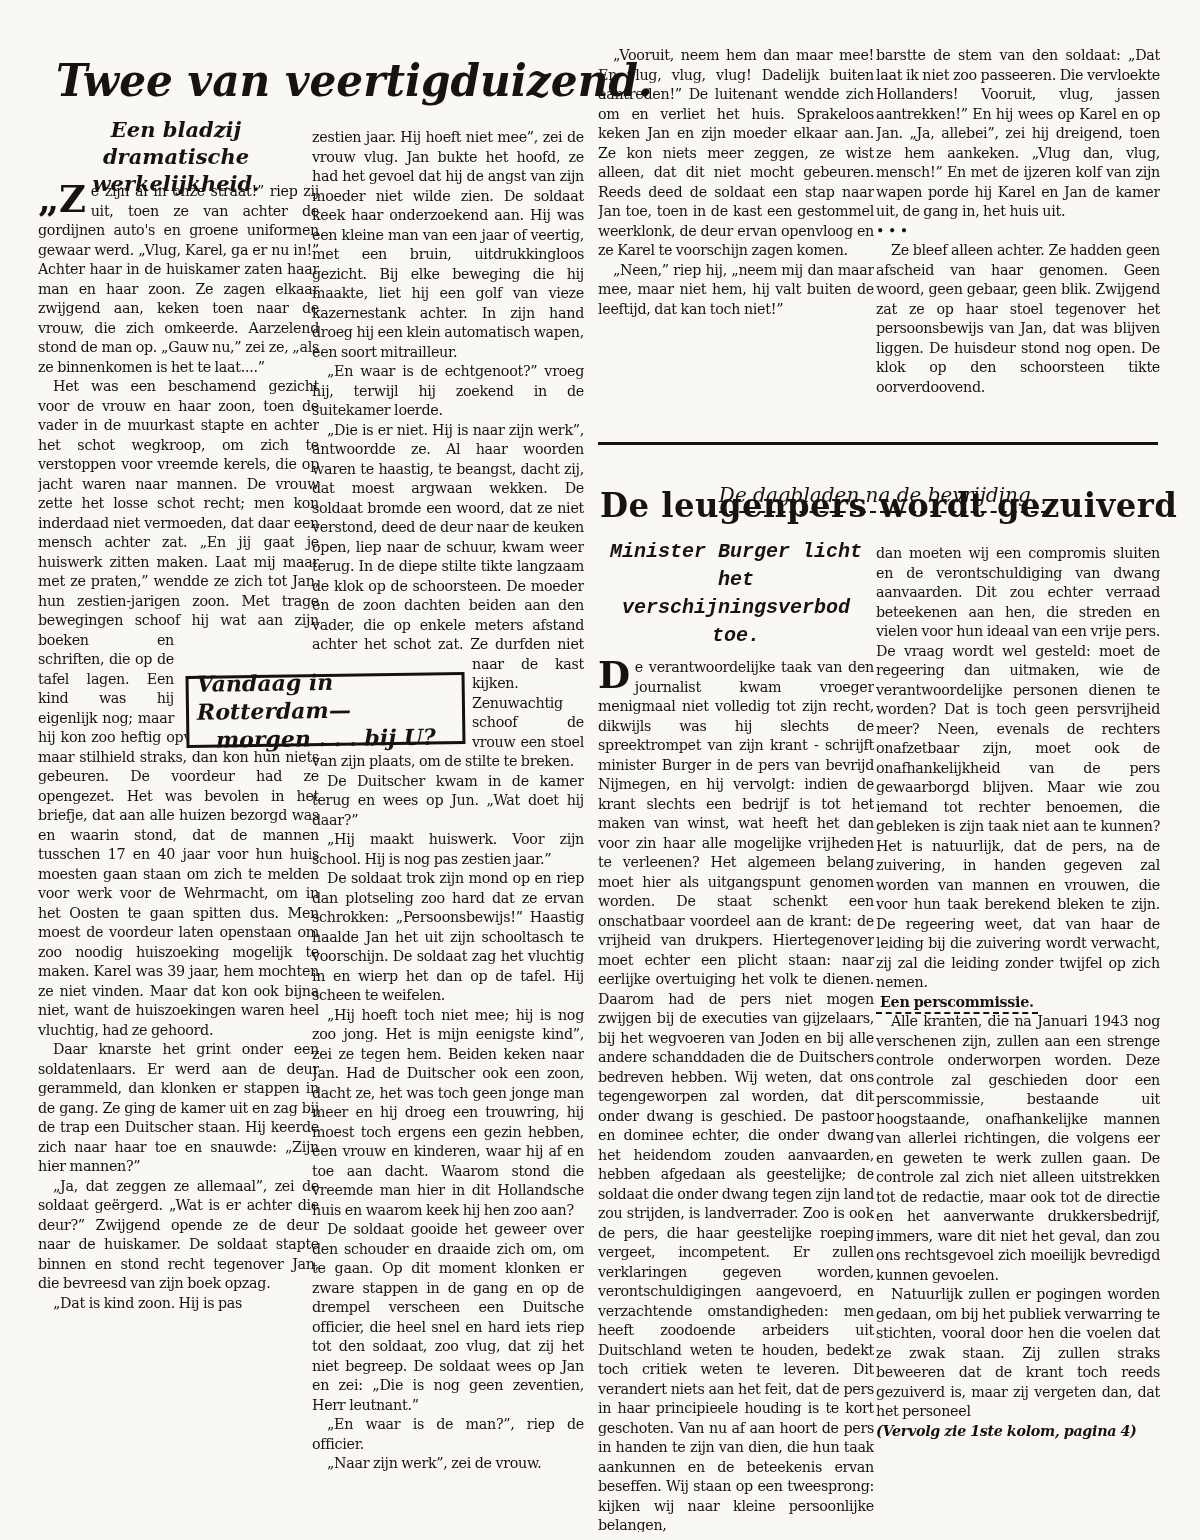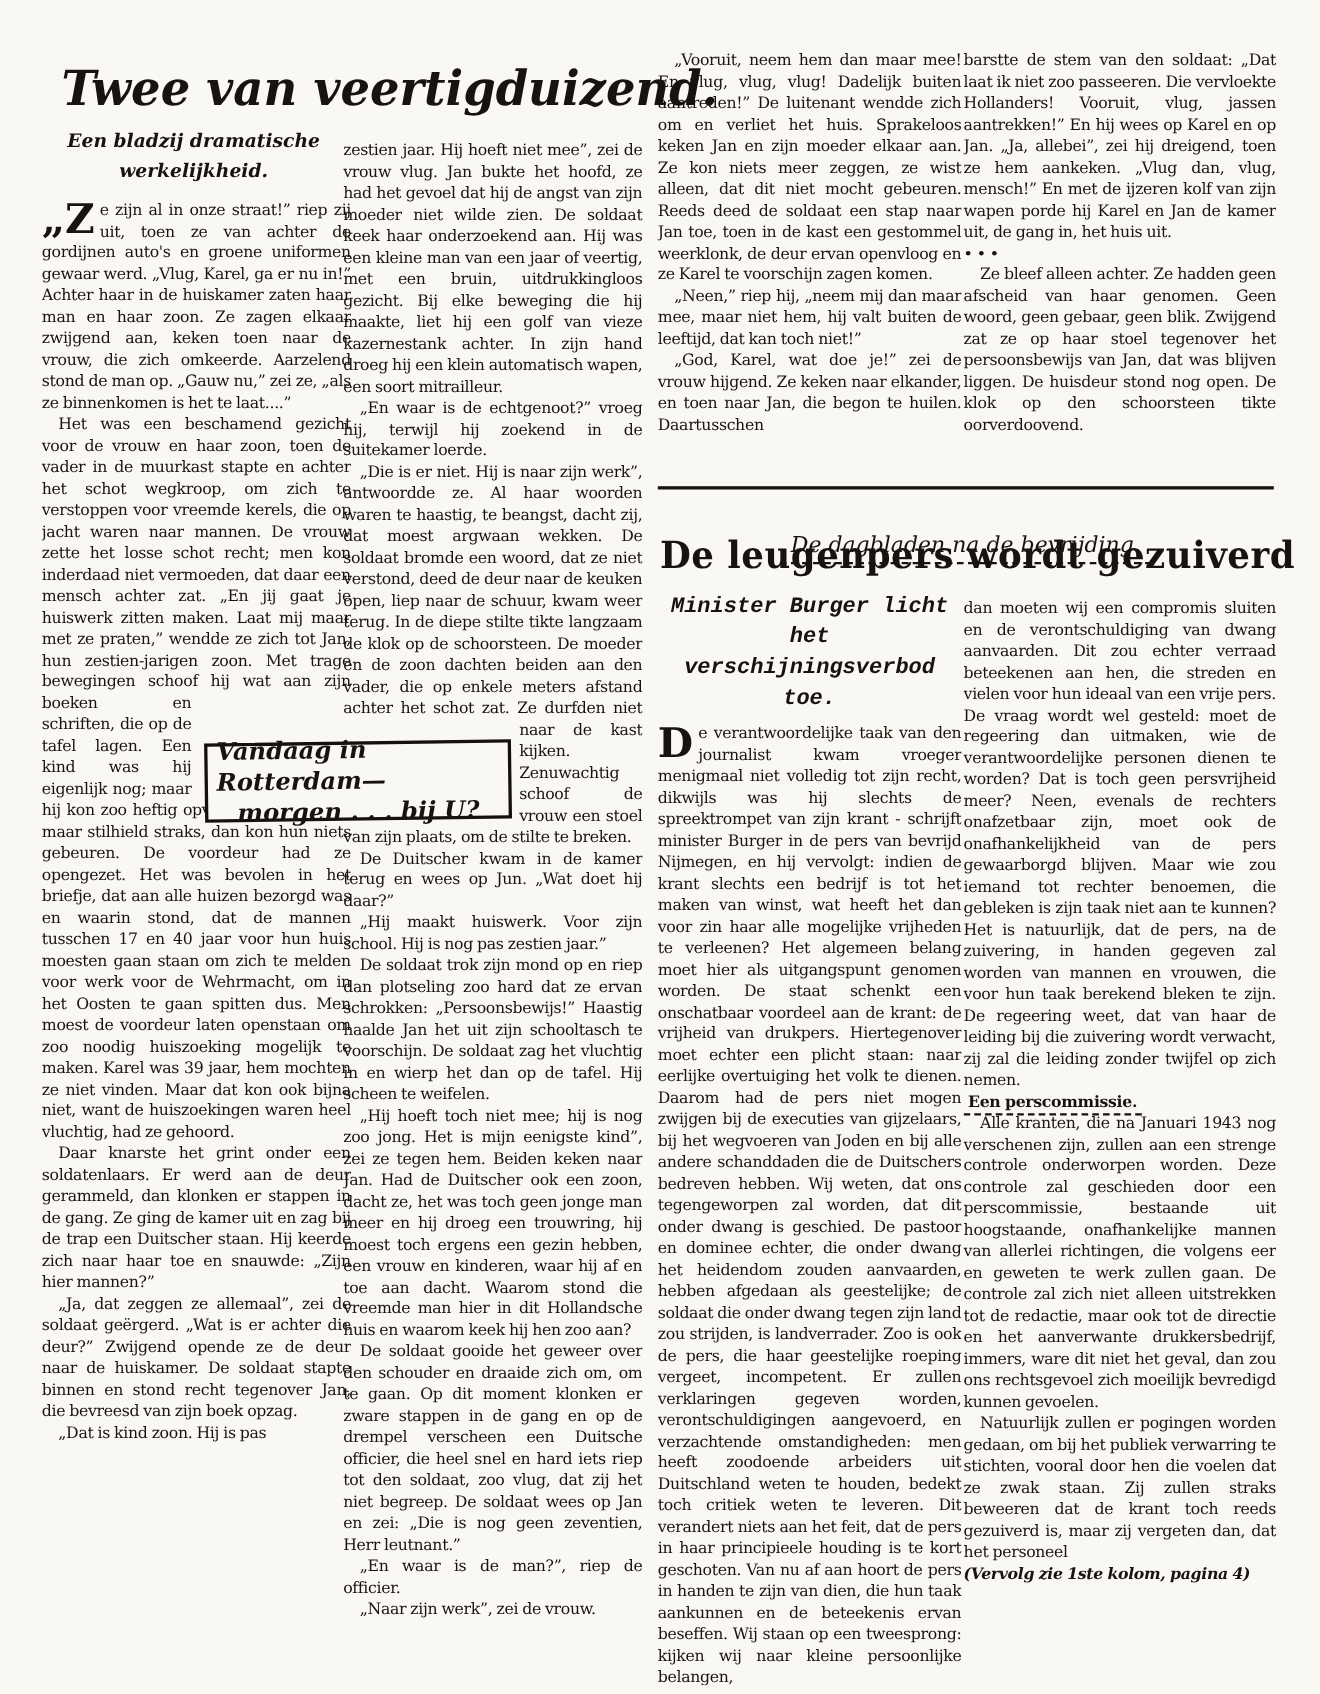--- a/index.html
+++ b/index.html
@@ -19,21 +19,21 @@
   p.fl::first-letter{
     float:left;font-size:37px;line-height:31px;padding:2px 5px 0 0;font-weight:bold;
   }
   .cut-r{float:right;width:136px;height:82px;margin:2px 0 2px 9px;}
   .cut-l{float:left;width:150px;height:82px;margin:2px 10px 2px 0;}
 
   .title{
     font-style:italic;font-weight:bold;font-size:44px;line-height:70px;
     white-space:nowrap;transform:scaleX(.96);transform-origin:left center;
   }
-  .subtitle{font-style:italic;font-weight:bold;font-size:17px;line-height:27px;text-align:center;}
+  .subtitle{font-style:italic;font-weight:bold;font-size:21px;line-height:27px;text-align:center;}
 
   .rule{border-top:3px solid #17130e;height:0;}
   .kicker{font-style:italic;font-size:20px;text-align:center;}
   .kicker .k-inner{display:inline-block;border-bottom:2px dashed #17130e;padding:0 10px 4px;}
   .headline{
     font-weight:bold;font-size:34px;line-height:38px;white-space:nowrap;
     transform:scaleX(.95);transform-origin:left center;letter-spacing:.5px;
   }
   .subhead{font-weight:bold;font-style:italic;font-size:20px;line-height:28px;text-align:center;margin:0 0 8px 0;font-family:Liberation Mono, monospace;}
   .crosshead{font-weight:bold;font-size:15px;text-align:center;margin:11px 0 7px 0;text-indent:0;}
@@ -79,21 +79,20 @@
     <p class="ind">De soldaat trok zijn mond op en riep dan plotseling zoo hard dat ze ervan schrokken: „Persoonsbewijs!” Haastig haalde Jan het uit zijn schooltasch te voorschijn. De soldaat zag het vluchtig in en wierp het dan op de tafel. Hij scheen te weifelen.</p>
     <p class="ind">„Hij hoeft toch niet mee; hij is nog zoo jong. Het is mijn eenigste kind”, zei ze tegen hem. Beiden keken naar Jan. Had de Duitscher ook een zoon, dacht ze, het was toch geen jonge man meer en hij droeg een trouwring, hij moest toch ergens een gezin hebben, een vrouw en kinderen, waar hij af en toe aan dacht. Waarom stond die vreemde man hier in dit Hollandsche huis en waarom keek hij hen zoo aan?</p>
     <p class="ind">De soldaat gooide het geweer over den schouder en draaide zich om, om te gaan. Op dit moment klonken er zware stappen in de gang en op de drempel verscheen een Duitsche officier, die heel snel en hard iets riep tot den soldaat, zoo vlug, dat zij het niet begreep. De soldaat wees op Jan en zei: „Die is nog geen zeventien, Herr leutnant.”</p>
     <p class="ind">„En waar is de man?”, riep de officier.</p>
     <p class="ind">„Naar zijn werk”, zei de vrouw.</p>
   </div>
 
   <div class="abs coltext" style="left:598px;top:46px;width:276px;height:448px;">
     <p class="ind">„Vooruit, neem hem dan maar mee! En vlug, vlug, vlug! Dadelijk buiten aantreden!” De luitenant wendde zich om en verliet het huis. Sprakeloos keken Jan en zijn moeder elkaar aan. Ze kon niets meer zeggen, ze wist alleen, dat dit niet mocht gebeuren. Reeds deed de soldaat een stap naar Jan toe, toen in de kast een gestommel weerklonk, de deur ervan openvloog en ze Karel te voorschijn zagen komen.</p>
     <p class="ind">„Neen,” riep hij, „neem mij dan maar mee, maar niet hem, hij valt buiten de leeftijd, dat kan toch niet!”</p>
-    <p class="ind">„God, Karel, wat doe je!” zei de vrouw hijgend. Ze keken naar elkander, en toen naar Jan, die begon te huilen. Daartusschen</p>
   </div>
 
   <div class="abs coltext" style="left:876px;top:46px;width:284px;height:400px;">
     <p>barstte de stem van den soldaat: „Dat laat ik niet zoo passeeren. Die vervloekte Hollanders! Vooruit, vlug, jassen aantrekken!” En hij wees op Karel en op Jan. „Ja, allebei”, zei hij dreigend, toen ze hem aankeken. „Vlug dan, vlug, mensch!” En met de ijzeren kolf van zijn wapen porde hij Karel en Jan de kamer uit, de gang in, het huis uit.</p>
     <p class="sep">• • •</p>
     <p class="ind">Ze bleef alleen achter. Ze hadden geen afscheid van haar genomen. Geen woord, geen gebaar, geen blik. Zwijgend zat ze op haar stoel tegenover het persoonsbewijs van Jan, dat was blijven liggen. De huisdeur stond nog open. De klok op den schoorsteen tikte oorverdoovend.</p>
   </div>
 
   <div class="promo-box">
     <div class="promo-line1">Vandaag in Rotterdam—</div>

